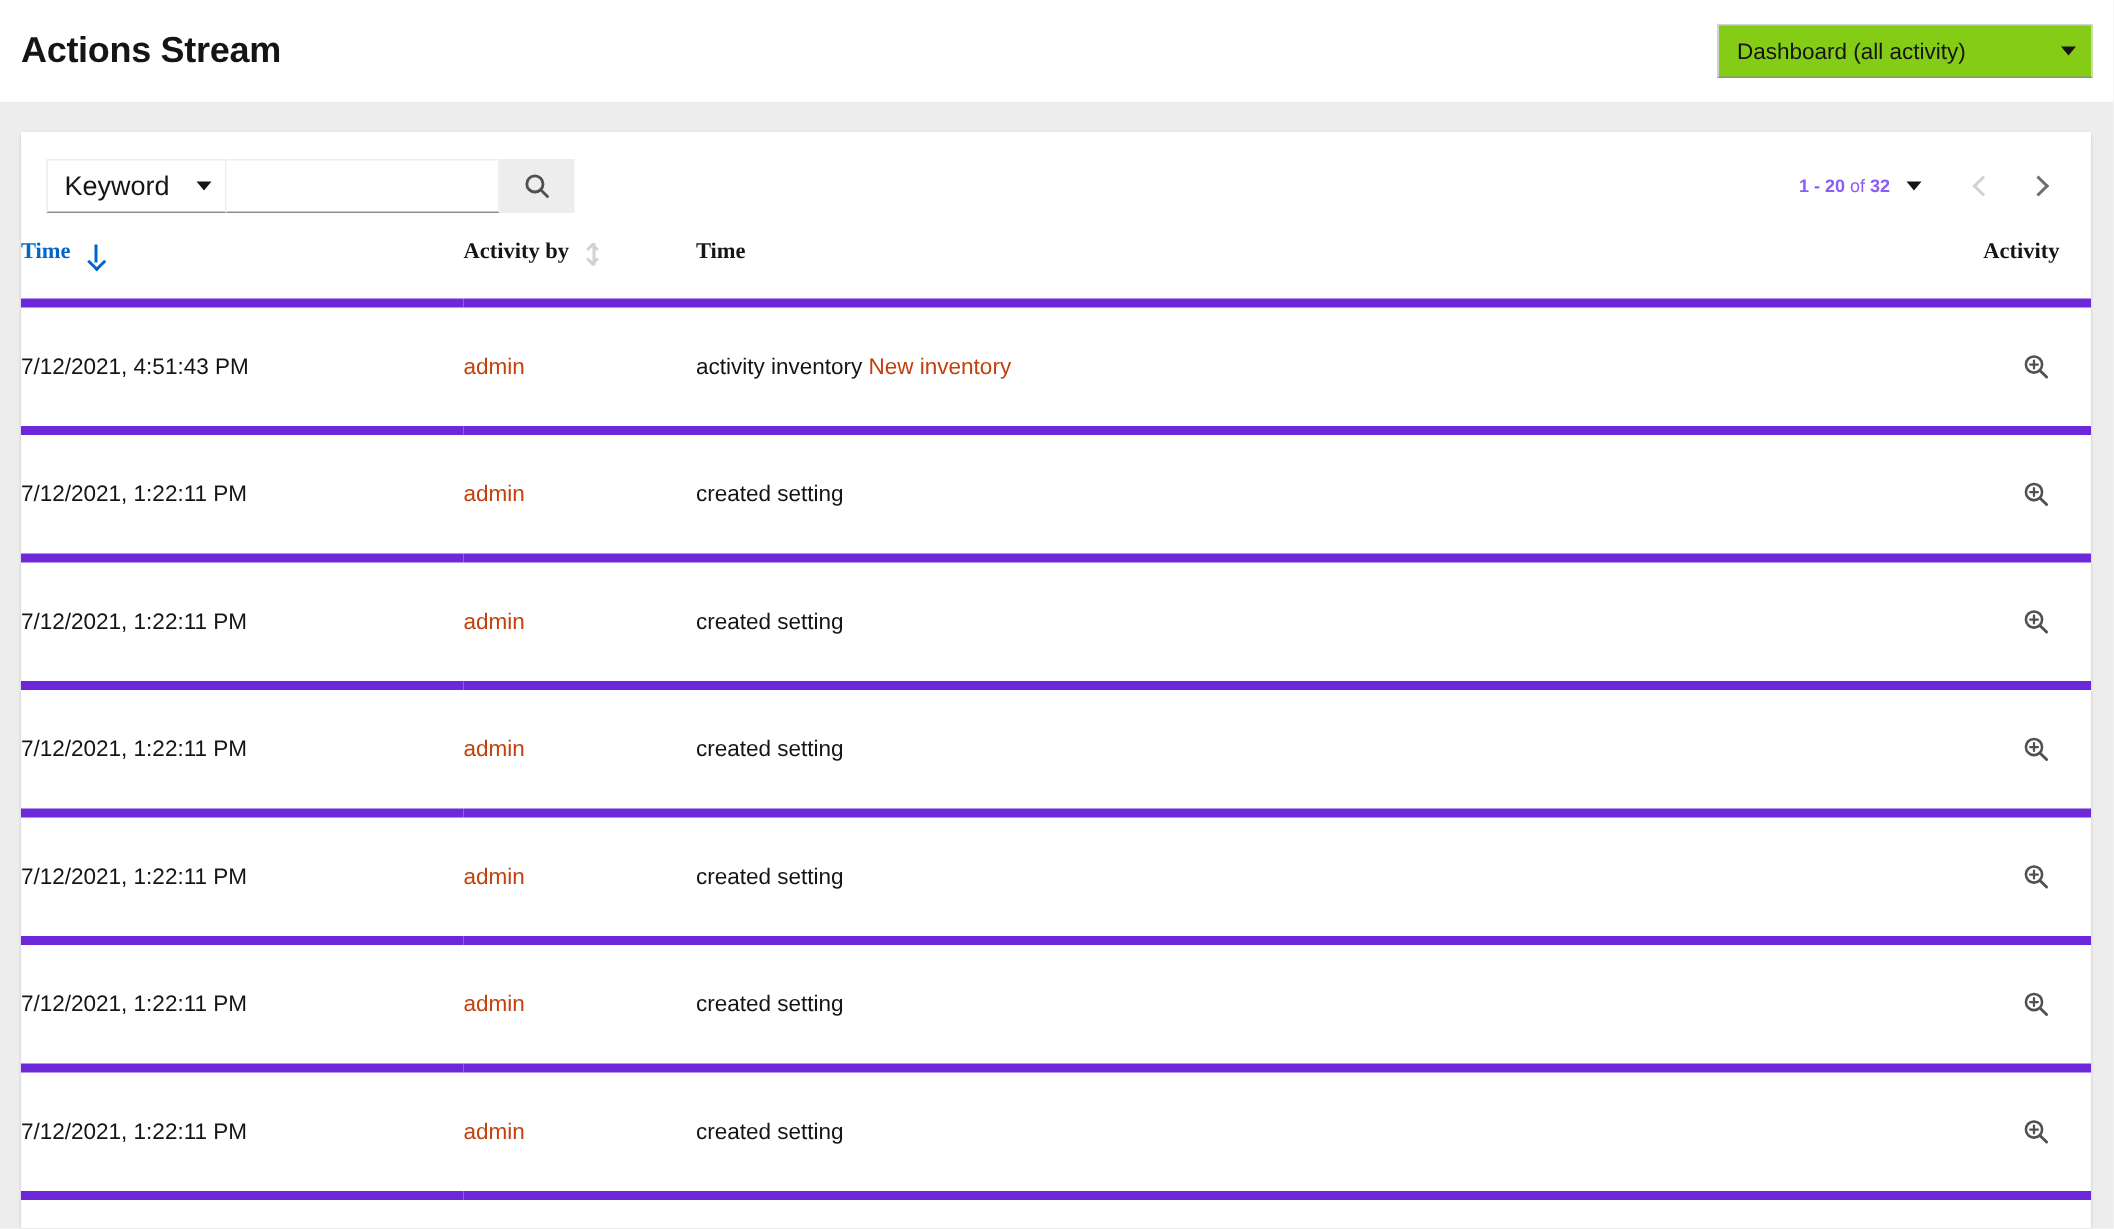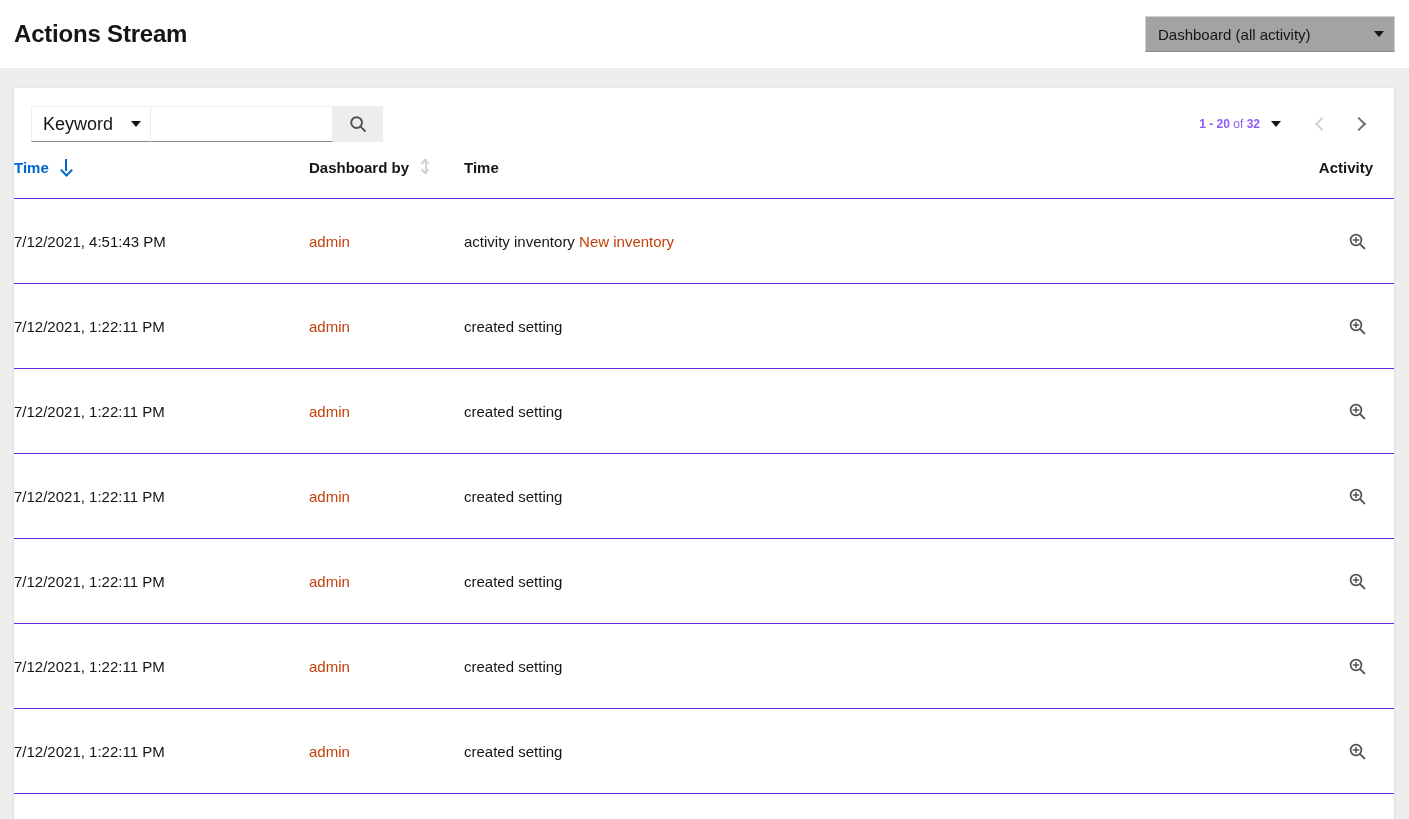--- a/index.html
+++ b/index.html
@@ -36,21 +36,21 @@
   .header-right {
     margin-left: auto;
     display: flex;
     align-items: center;
   }
 
   .pf-select {
     position: relative;
     width: 250px;
     height: 36px;
-    background: #a3a3a3;
+    background: #84cc16;
     border: 1px solid #d2d2d2;
     border-bottom: 1px solid #8a8d90;
     display: flex;
     align-items: center;
     padding: 0 10px 0 12px;
     cursor: pointer;
   }
   .pf-select-label {
     font-size: 15px;
     color: #151515;
@@ -162,21 +162,21 @@
   
   .table { width: 100%; border-collapse: collapse; table-layout: fixed; }
   .table thead th {
     text-align: left;
     font-size: 15px;
     font-weight: 700;
     color: #151515;
     padding: 0 0 22px 0;
     vertical-align: top;
   }
-  .th-inner { display: inline-flex; align-items: flex-start; }
+  .th-inner { display: inline-flex; align-items: flex-end; font-family: Liberation Serif, serif; }
   .th-sortable { color: #06c; cursor: pointer; }
   .sort-arrow-down {
     margin-left: 12px;
     position: relative;
     width: 10px; height: 14px;
     display: inline-block;
   }
   .sort-arrow-down:before {
     content: ""; position: absolute; left: 4px; top: 0;
     width: 2px; height: 12px; background: #06c;
@@ -205,21 +205,21 @@
     border-left: 2px solid #d2d2d2; border-top: 2px solid #d2d2d2;
   }
   .sort-arrow-both span.up { top: 1px; transform: rotate(45deg); }
   .sort-arrow-both span.dn { bottom: 1px; transform: rotate(-135deg); }
 
   .col-time     { width: 295px; padding-left: 17px; }
   .col-user     { width: 155px; }
   .col-event    { width: auto; }
   .col-actions  { width: 130px; text-align: right !important; padding-right: 21px !important; }
 
-  .table tbody tr { border-top: 1px solid #6d28d9; }
+  .table tbody tr { border-top: 6px solid #6d28d9; }
   .table tbody td {
     font-size: 15px;
     color: #151515;
     height: 85px;
     padding: 0;
     vertical-align: middle;
   }
   td.col-time { padding-left: 17px; }
   td.col-actions { text-align: right; padding-right: 21px; }
 
@@ -295,21 +295,21 @@
       <thead>
         <tr>
           <th class="col-time">
             <span class="th-inner">
               <span class="th-sortable">Time</span>
               <span class="sort-arrow-down"></span>
             </span>
           </th>
           <th class="col-user">
             <span class="th-inner">
-              <span>Dashboard by</span>
+              <span>Activity by</span>
               <span class="sort-arrow-both">
                 <span class="up"></span>
                   <span class="dn"></span>
               </span>
             </span>
           </th>
           <th class="col-event">
             <span class="th-inner">
               <span>Time</span>
             </span>

